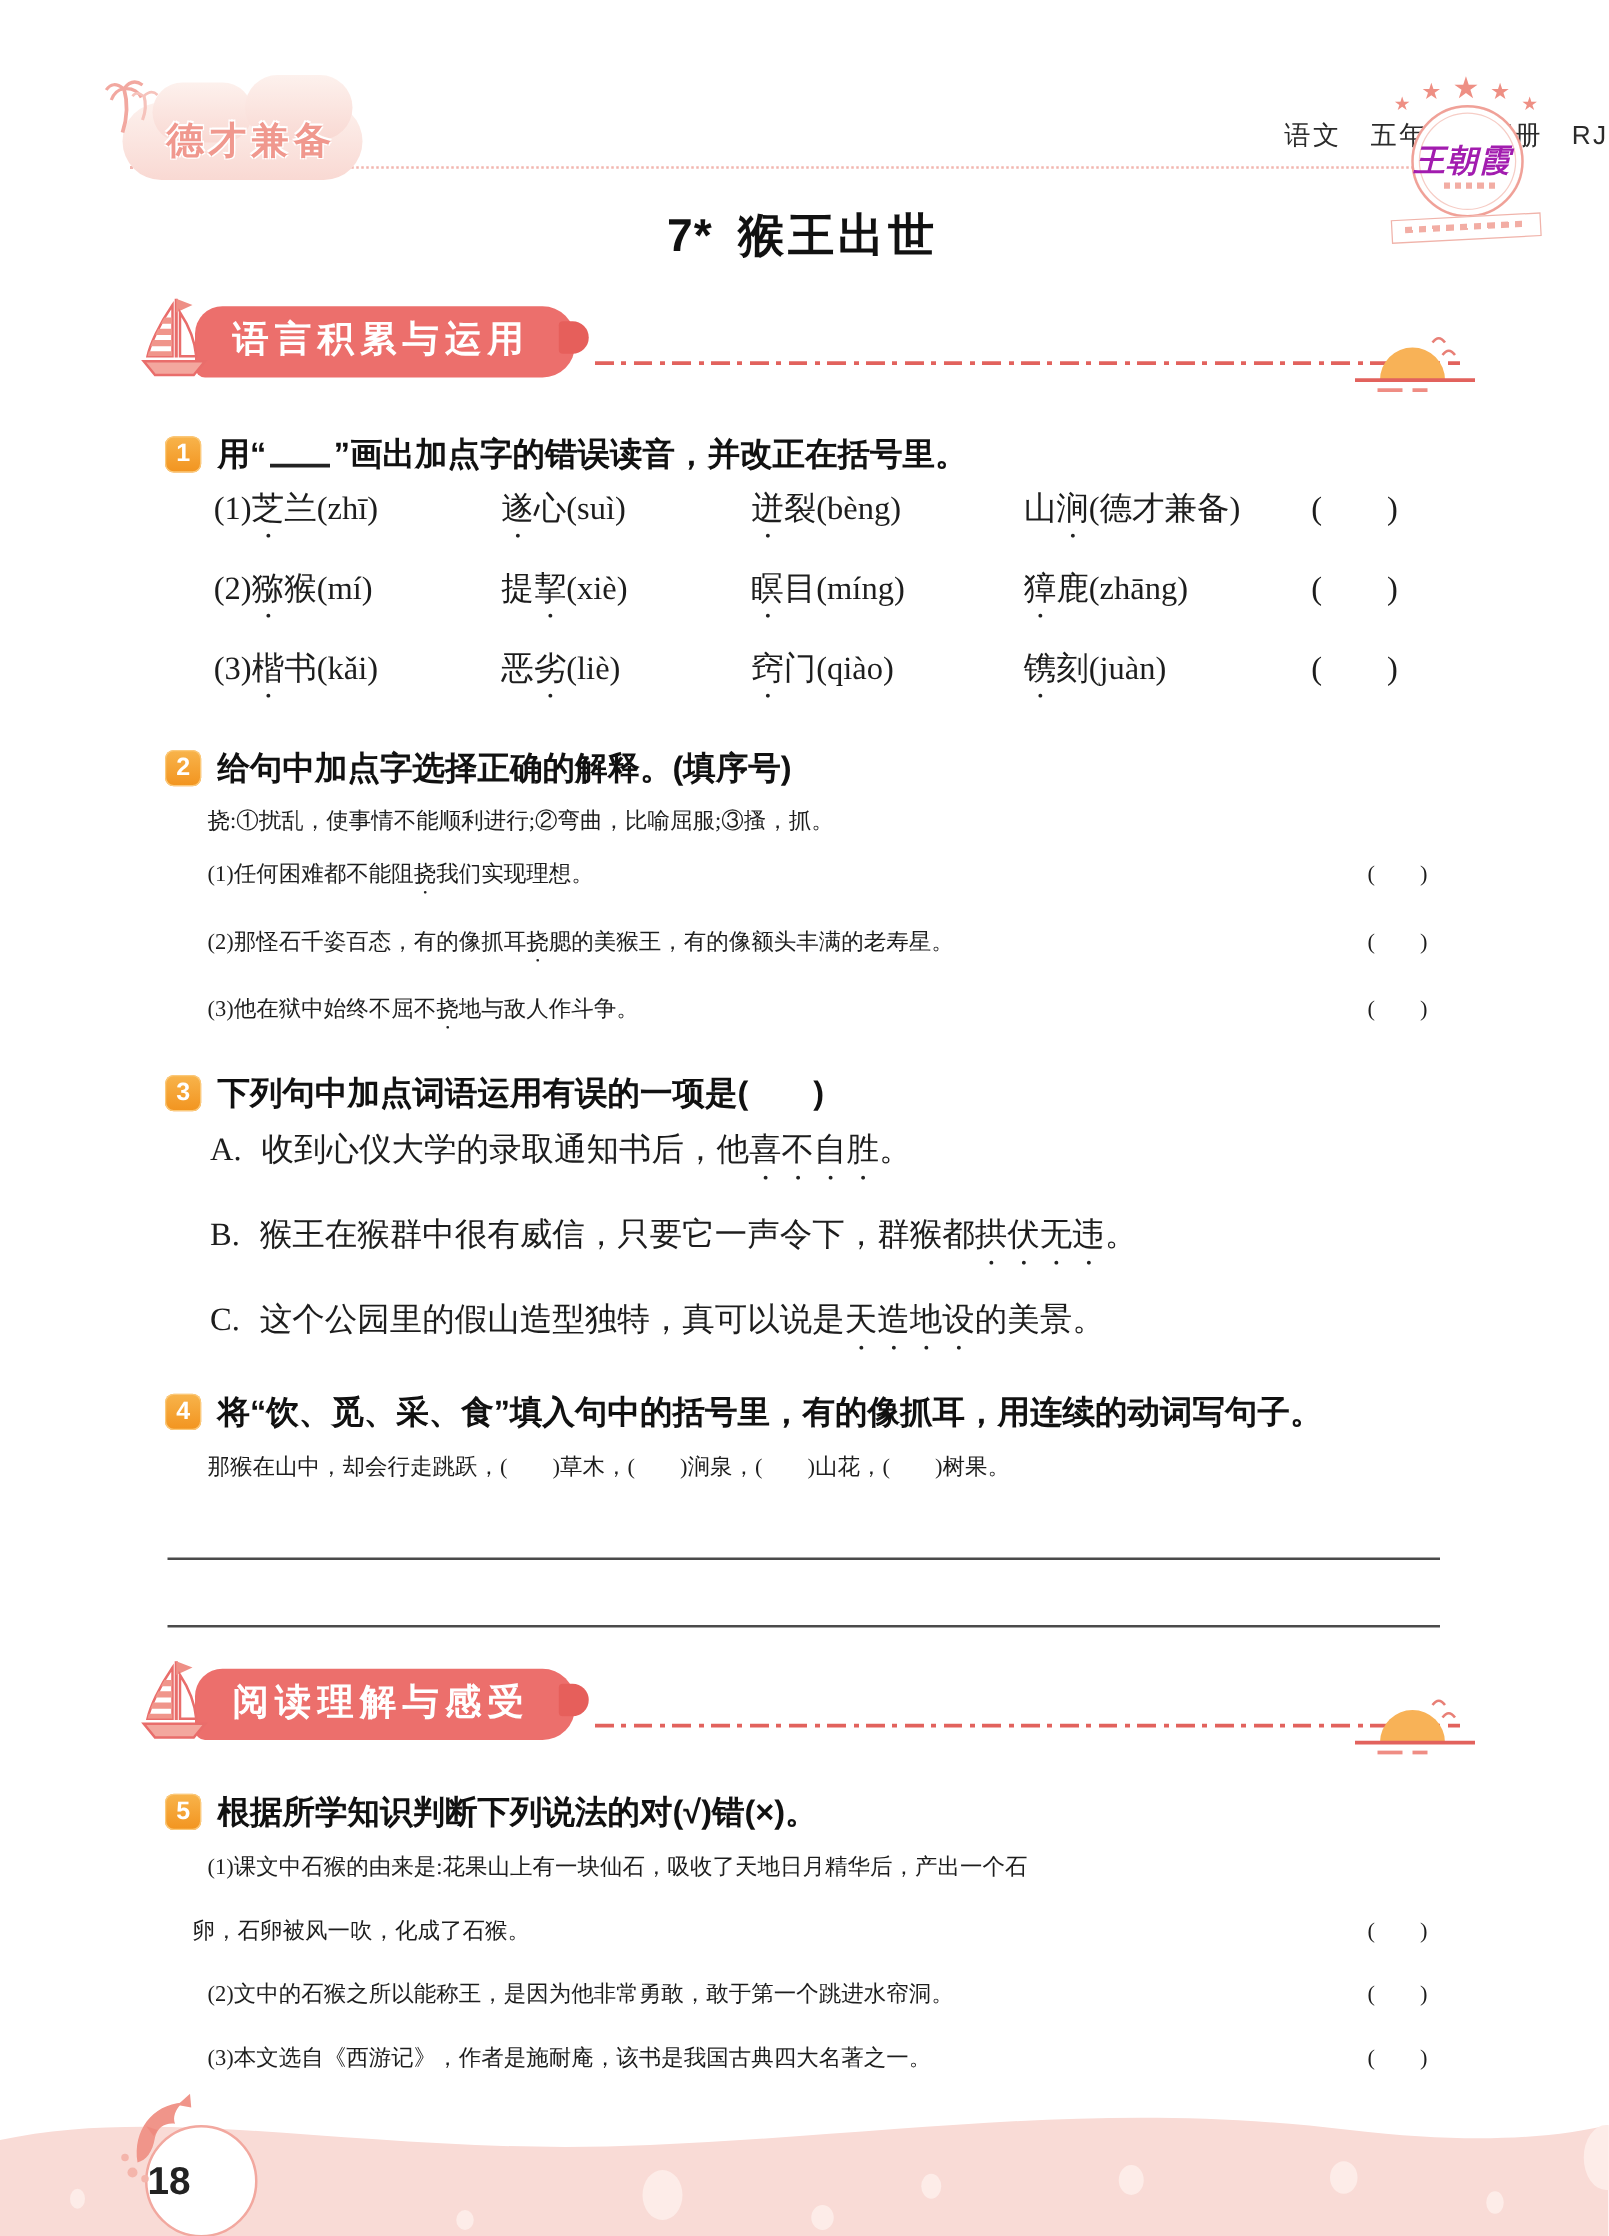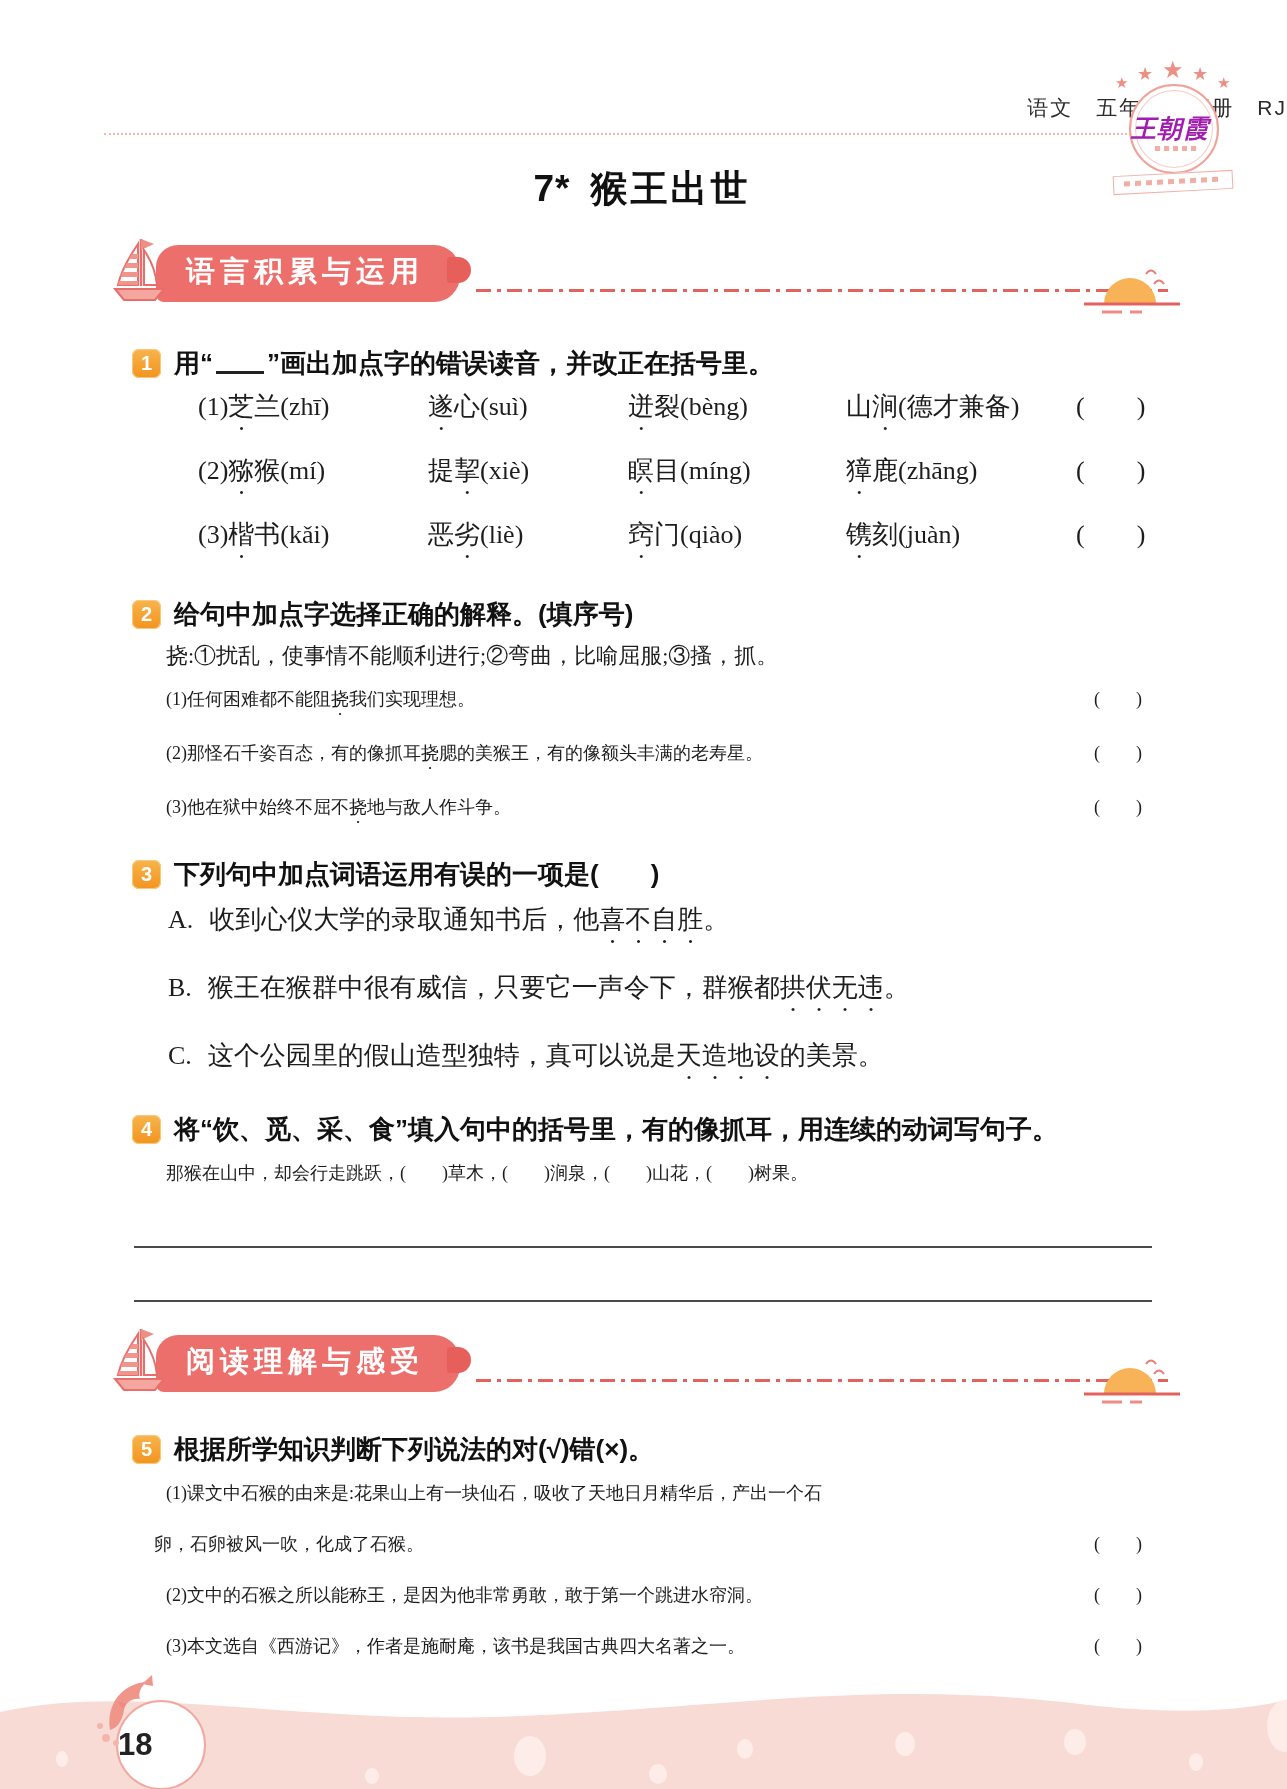--- a/index.html
+++ b/index.html
@@ -57,52 +57,64 @@
         font-family:"Liberation Sans",sans-serif;font-weight:bold;font-size:20px;line-height:29px;
         box-shadow:inset 0 0 0 1px #fbc97a;}
   .stem{font-family:"Liberation Sans",sans-serif;font-weight:bold;font-size:26px;line-height:35px;color:#111;}
   .stem-blank{display:inline-block;width:48px;border-bottom:3px solid #222;height:20px;
               vertical-align:-2px;margin:0 3px;}
   .em{-webkit-text-emphasis:filled dot #222;text-emphasis:filled dot #222;
       -webkit-text-emphasis-position:under right;text-emphasis-position:under right;}
 
   
   .w-row{display:grid;grid-template-columns:230px 200px 218px 230px auto;
-         margin:9px 0 0 86px;font-size:26px;line-height:34px;padding-bottom:9px;}
+         margin:9px 0 0 59px;font-size:26px;line-height:34px;padding-bottom:9px;}
   .w-row .paren{justify-self:start;}
 
   
   .item{position:relative;margin:9px 0 0 54px;font-size:18px;line-height:34px;padding-right:170px;padding-bottom:8px;}
   .item .paren{position:absolute;right:30px;top:0;}
   .item.no-pad{padding-right:0;}
   .cont{margin-left:42px;}
 
   .opt{display:flex;gap:16px;margin:11px 0 0 56px;font-size:26px;line-height:34px;padding-bottom:11px;}
   .opt .label{flex:none;}
 
-  .gloss{margin:7px 0 0 54px;font-size:22px;line-height:34px;}
+  .gloss{margin:7px 0 0 54px;font-size:18px;line-height:34px;}
 
   .ans-line{margin-left:22px;width:1018px;border-bottom:2px solid #4a4a4a;height:0;}
 
   
   .footer-wave{position:absolute;left:0;bottom:0;width:1287px;height:125px;}
   .page-circle{position:absolute;left:116px;top:1700px;width:86px;height:86px;border-radius:50%;
                background:#fff;border:2px solid #f2a89f;z-index:3;
                font-family:"Liberation Sans",sans-serif;font-weight:bold;font-size:31px;line-height:86px;color:#222;}
   .dolphin{position:absolute;left:96px;top:1668px;width:76px;height:80px;z-index:4;}
 
   .mt-title{margin-top:14px}
 </style>
 </head>
 <body>
 
 <div class="page">
 
   <div class="hdr-dotline"></div>
 
+  <div class="logo">
+    <div class="cloud-a"></div>
+    <div class="cloud-b"></div>
+    <div class="cloud-c"></div>
+    <svg style="position:absolute;left:0;top:2px" width="44" height="46" viewBox="0 0 44 46">
+      <path d="M14 44 Q20 26 15 8" stroke="#f2a8a0" stroke-width="3" fill="none"></path>
+      <path d="M15 9 Q6 2 1 10 M15 9 Q22 0 30 6 M15 9 Q25 8 29 16 M15 9 Q8 10 5 18" stroke="#f2a8a0" stroke-width="2.5" fill="none"></path>
+      <path d="M30 34 Q34 24 31 14" stroke="#f6c3bc" stroke-width="2.5" fill="none"></path>
+      <path d="M31 15 Q25 10 22 15 M31 15 Q37 9 42 14" stroke="#f6c3bc" stroke-width="2" fill="none"></path>
+    </svg>
+    <div class="logo-text">德才兼备</div>
+  </div>
 
   <div class="hdr-center">语文　五年级　下册　RJ</div>
 
   <div class="badge">
     <span class="star" style="left:6px;top:18px;font-size:15px">★</span>
     <span class="star" style="left:28px;top:7px;font-size:18px">★</span>
     <span class="star" style="left:53px;top:0;font-size:24px">★</span>
     <span class="star" style="left:83px;top:7px;font-size:18px">★</span>
     <span class="star" style="left:108px;top:18px;font-size:15px">★</span>
     <div class="badge-circle">

